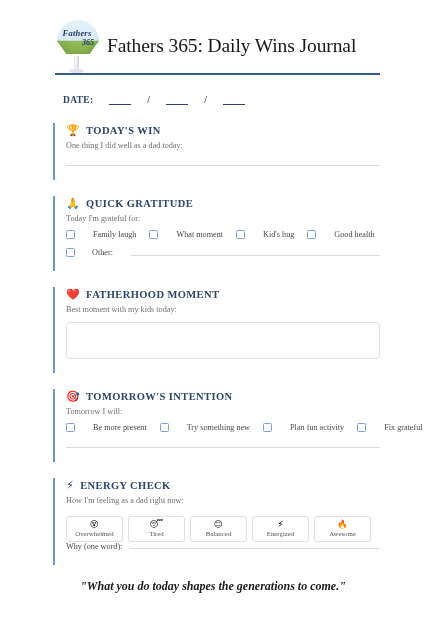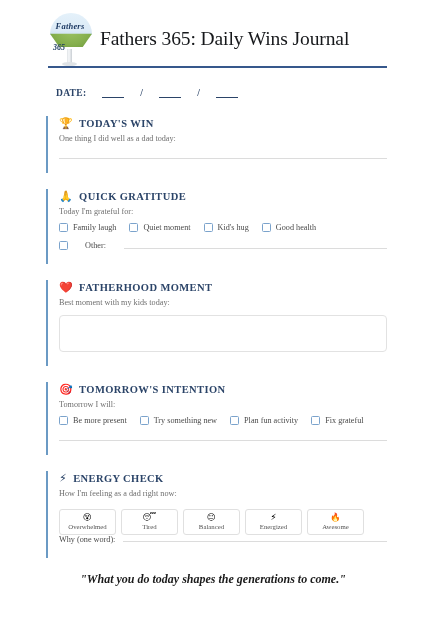--- a/index.html
+++ b/index.html
@@ -2,21 +2,21 @@
 <html><head>
 <meta charset="utf-8">
 <style>
   * { box-sizing: border-box; margin: 0; padding: 0; }
   html, body {
     width: 426px; height: 640px;
     background: #ffffff;
     font-family: "Liberation Serif", "DejaVu Serif", serif;
     overflow: hidden;
   }
-  .page { position: relative; width: 426px; height: 640px; padding: 1px; }
+  .page { position: relative; width: 426px; height: 640px; padding: 8px; }
 
   
   .header {
     display: flex; align-items: center;
     padding: 14px 38px 0 47px;
     height: 62px;
   }
   .logo {
     position: relative;
     width: 46px; height: 52px;
@@ -38,24 +38,24 @@
   .logo-word {
     position: absolute; left: 5px; top: 8px;
     width: 34px; text-align: center;
     font-family: "Liberation Serif", serif;
     font-style: italic; font-weight: bold;
     font-size: 8.5px; color: #1d3a63;
     letter-spacing: .2px;
   }
   .logo-num {
     position: absolute; left: 5px; top: 18px;
-    width: 34px; text-align: left;
+    width: 34px; text-align: right;
     font-family: "Liberation Serif", serif;
     font-style: italic; font-weight: bold;
-    font-size: 8px; color: #1d3a63; margin-top: 12px;
+    font-size: 8px; color: #1d3a63;
   }
   .logo-tee {
     position: absolute; left: 19px; top: 36px;
     width: 5px; height: 16px;
     background: linear-gradient(90deg, #dfe3e6, #f6f8fa 40%, #c9ced3);
   }
   .logo-tee:after {
     content:""; position:absolute; left:-5px; top:13px;
     width:15px; height:4px; border-radius:50%;
     background:#dfe3e6;
@@ -110,21 +110,21 @@
     height: 1px; background: #dcdcdc;
   }
   .section-pad { height: 14px; }
 
   
   .check-row {
     display: flex; align-items: center;
     margin-top: 7px;
     gap: 0;
   }
-  .chk-item { display: flex; align-items: flex-start; gap: 5px; margin-right: 13px; }
+  .chk-item { display: flex; align-items: flex-start; gap: 18px; margin-right: 13px; }
   .chk {
     width: 9px; height: 9px;
     border: 1.2px solid #7ba3cc;
     border-radius: 1.5px;
     background: #fff;
     flex: 0 0 9px;
   }
   .chk-label { font-size: 8.2px; color: #4a4a4a; white-space: nowrap; }
 
   .other-row { display: flex; align-items: center; margin-top: 9px; gap: 9px; }
@@ -212,21 +212,21 @@
       <span>QUICK GRATITUDE</span>
     </div>
     <div class="sec-sub">Today I'm grateful for:</div>
     <div class="check-row">
       <label class="chk-item">
         <span class="chk"></span>
         <span class="chk-label">Family laugh</span>
       </label>
       <label class="chk-item">
         <span class="chk"></span>
-        <span class="chk-label">Quiet moment</span>
+        <span class="chk-label">What moment</span>
       </label>
       <label class="chk-item">
         <span class="chk"></span>
         <span class="chk-label">Kid's hug</span>
       </label>
       <label class="chk-item">
         <span class="chk"></span>
         <span class="chk-label">Good health</span>
       </label>
     </div>

